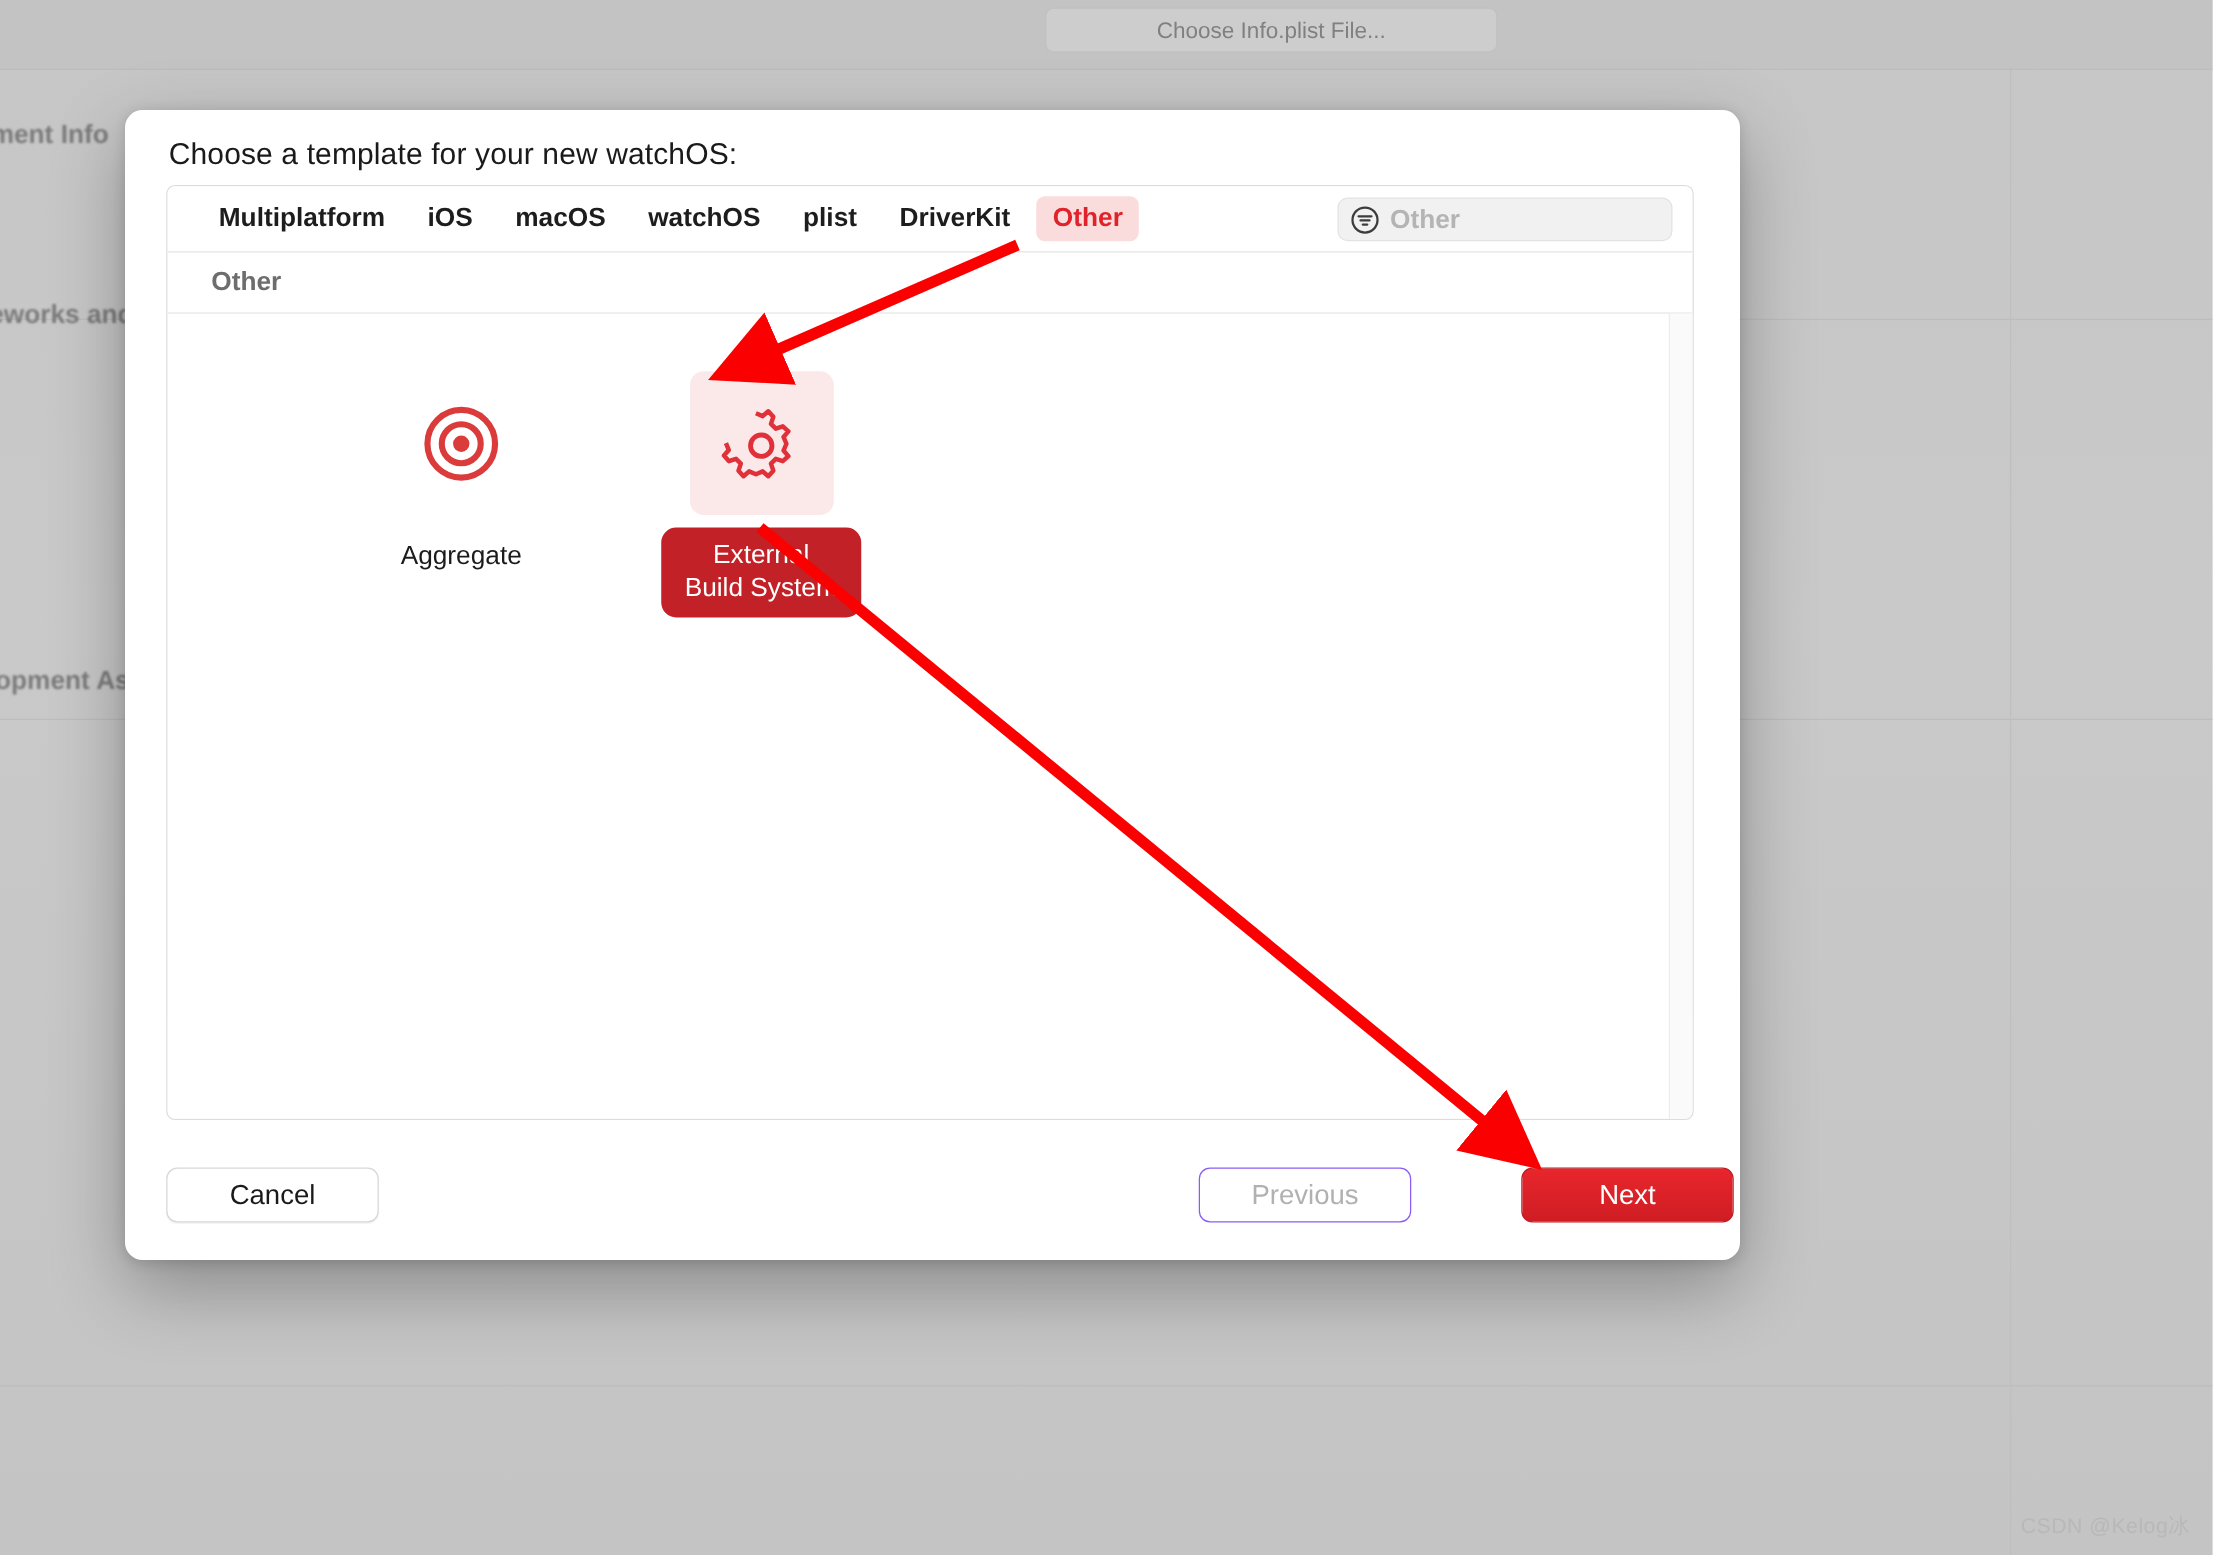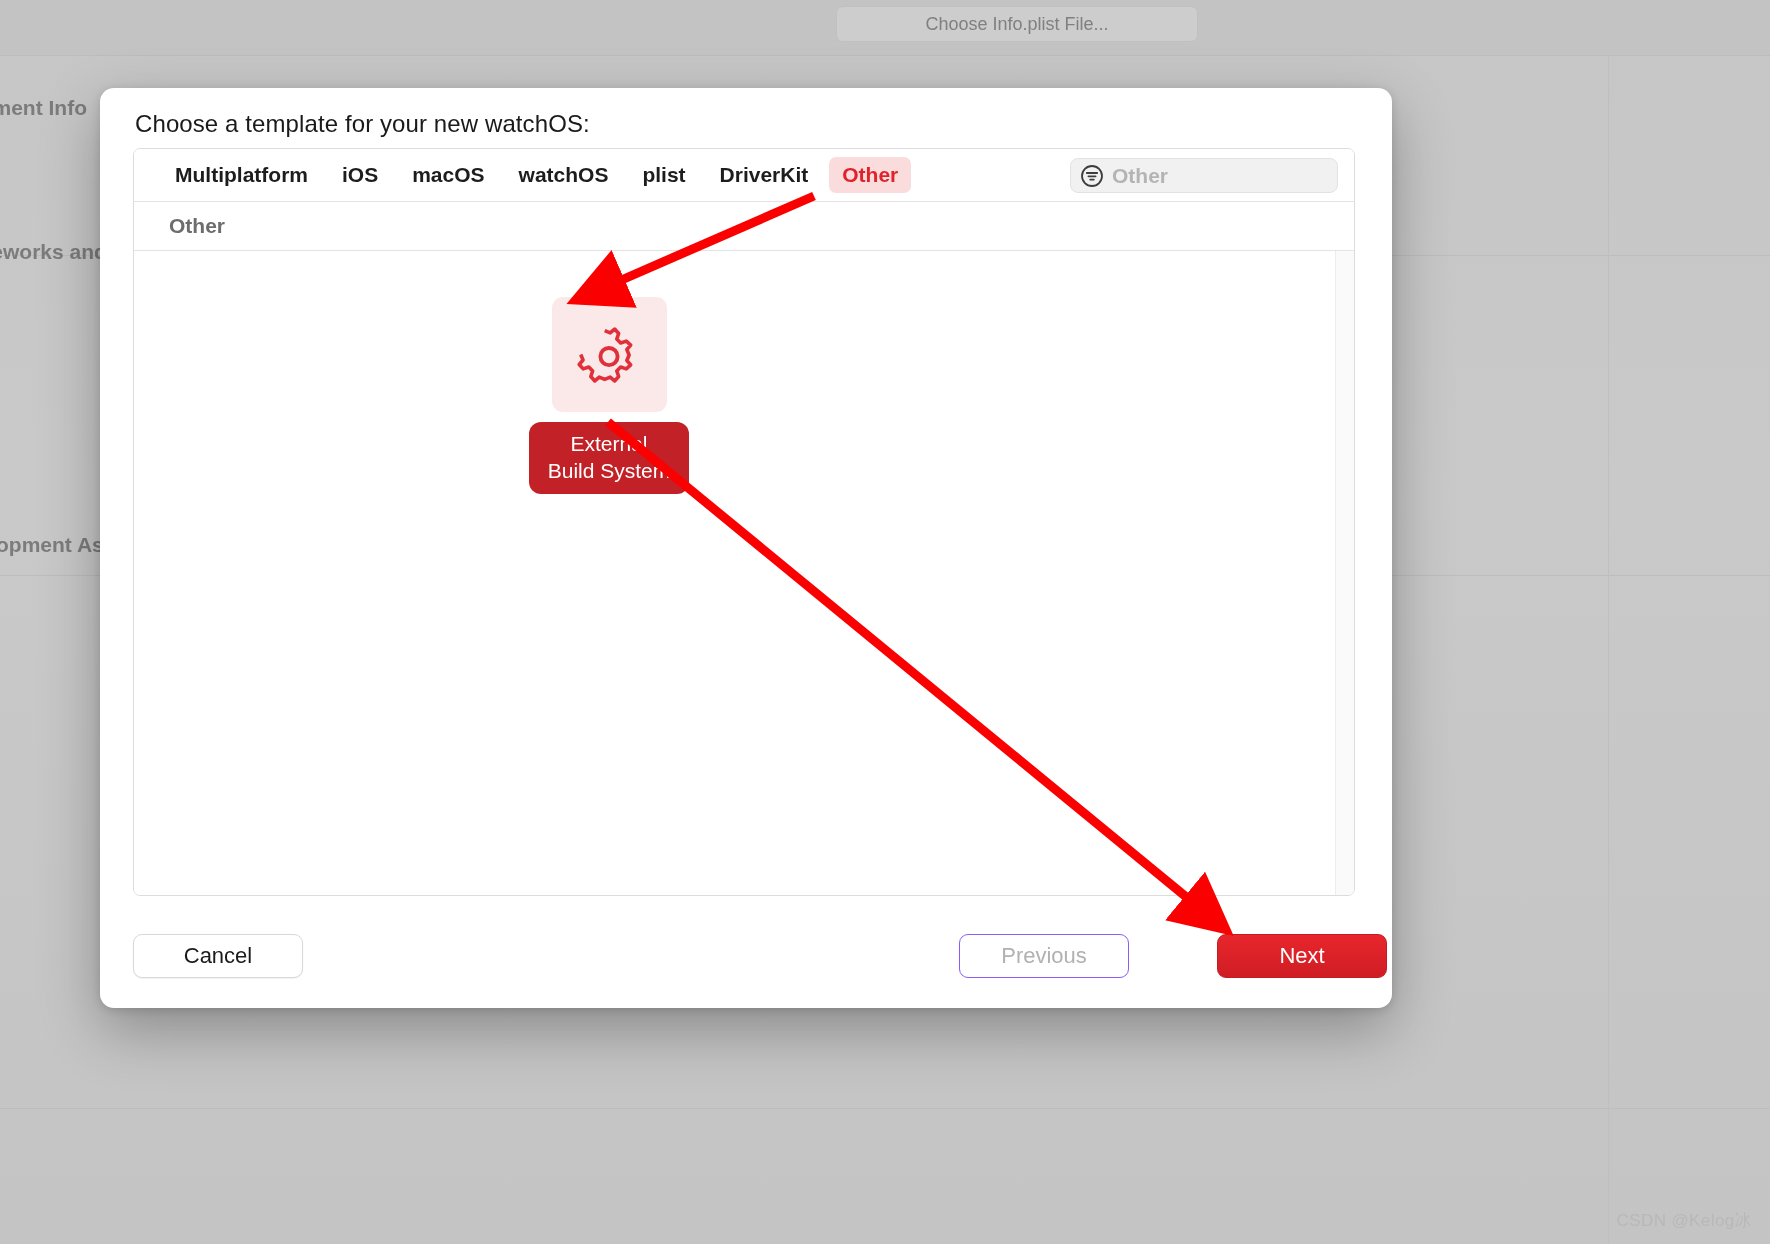--- a/index.html
+++ b/index.html
@@ -239,20 +239,30 @@
         <span id="filter-placeholder">Other</span>
       </div>
     </div>
 
     <div id="group-header">
       <span>Other</span>
     </div>
 
     <div id="grid">
 
+      <div class="tpl" style="left:155px; top:46px;">
+        <div class="tpl-icon">
+          <svg viewBox="0 0 100 100" width="82" height="82">
+            <circle cx="50" cy="50" r="33" fill="none" stroke="#db3b3b" stroke-width="6"></circle>
+            <circle cx="50" cy="50" r="19" fill="none" stroke="#db3b3b" stroke-width="6"></circle>
+            <circle cx="50" cy="50" r="8" fill="#db3b3b"></circle>
+          </svg>
+        </div>
+        <div class="tpl-label">Aggregate</div>
+      </div>
 
       <div class="tpl" style="left:395px; top:46px;">
         <div class="tpl-icon hl">
           <svg viewBox="0 0 100 100" width="78" height="78">
             <path d="M50 16
                      l7.6 3.2 6.2 -5.4 5.6 6.2 -2.6 7.8 5.4 5.4 7.8 -2.6 6.2 5.6 -5.4 6.2 3.2 7.6
                      -3.2 7.6 5.4 6.2 -6.2 5.6 -7.8 -2.6 -5.4 5.4 2.6 7.8 -5.6 6.2 -6.2 -5.4 -7.6 3.2
                      -7.6 -3.2 -6.2 5.4 -5.6 -6.2 2.6 -7.8 -5.4 -5.4 -7.8 2.6 -5.6 -6.2 5.4 -6.2 -3.2 -7.6" fill="none" stroke="#e0303a" stroke-width="5" stroke-linejoin="round" transform="translate(-7,4) scale(0.92) translate(6,0)"></path>
             <circle cx="50" cy="52" r="11" fill="none" stroke="#e0303a" stroke-width="5"></circle>
           </svg>

